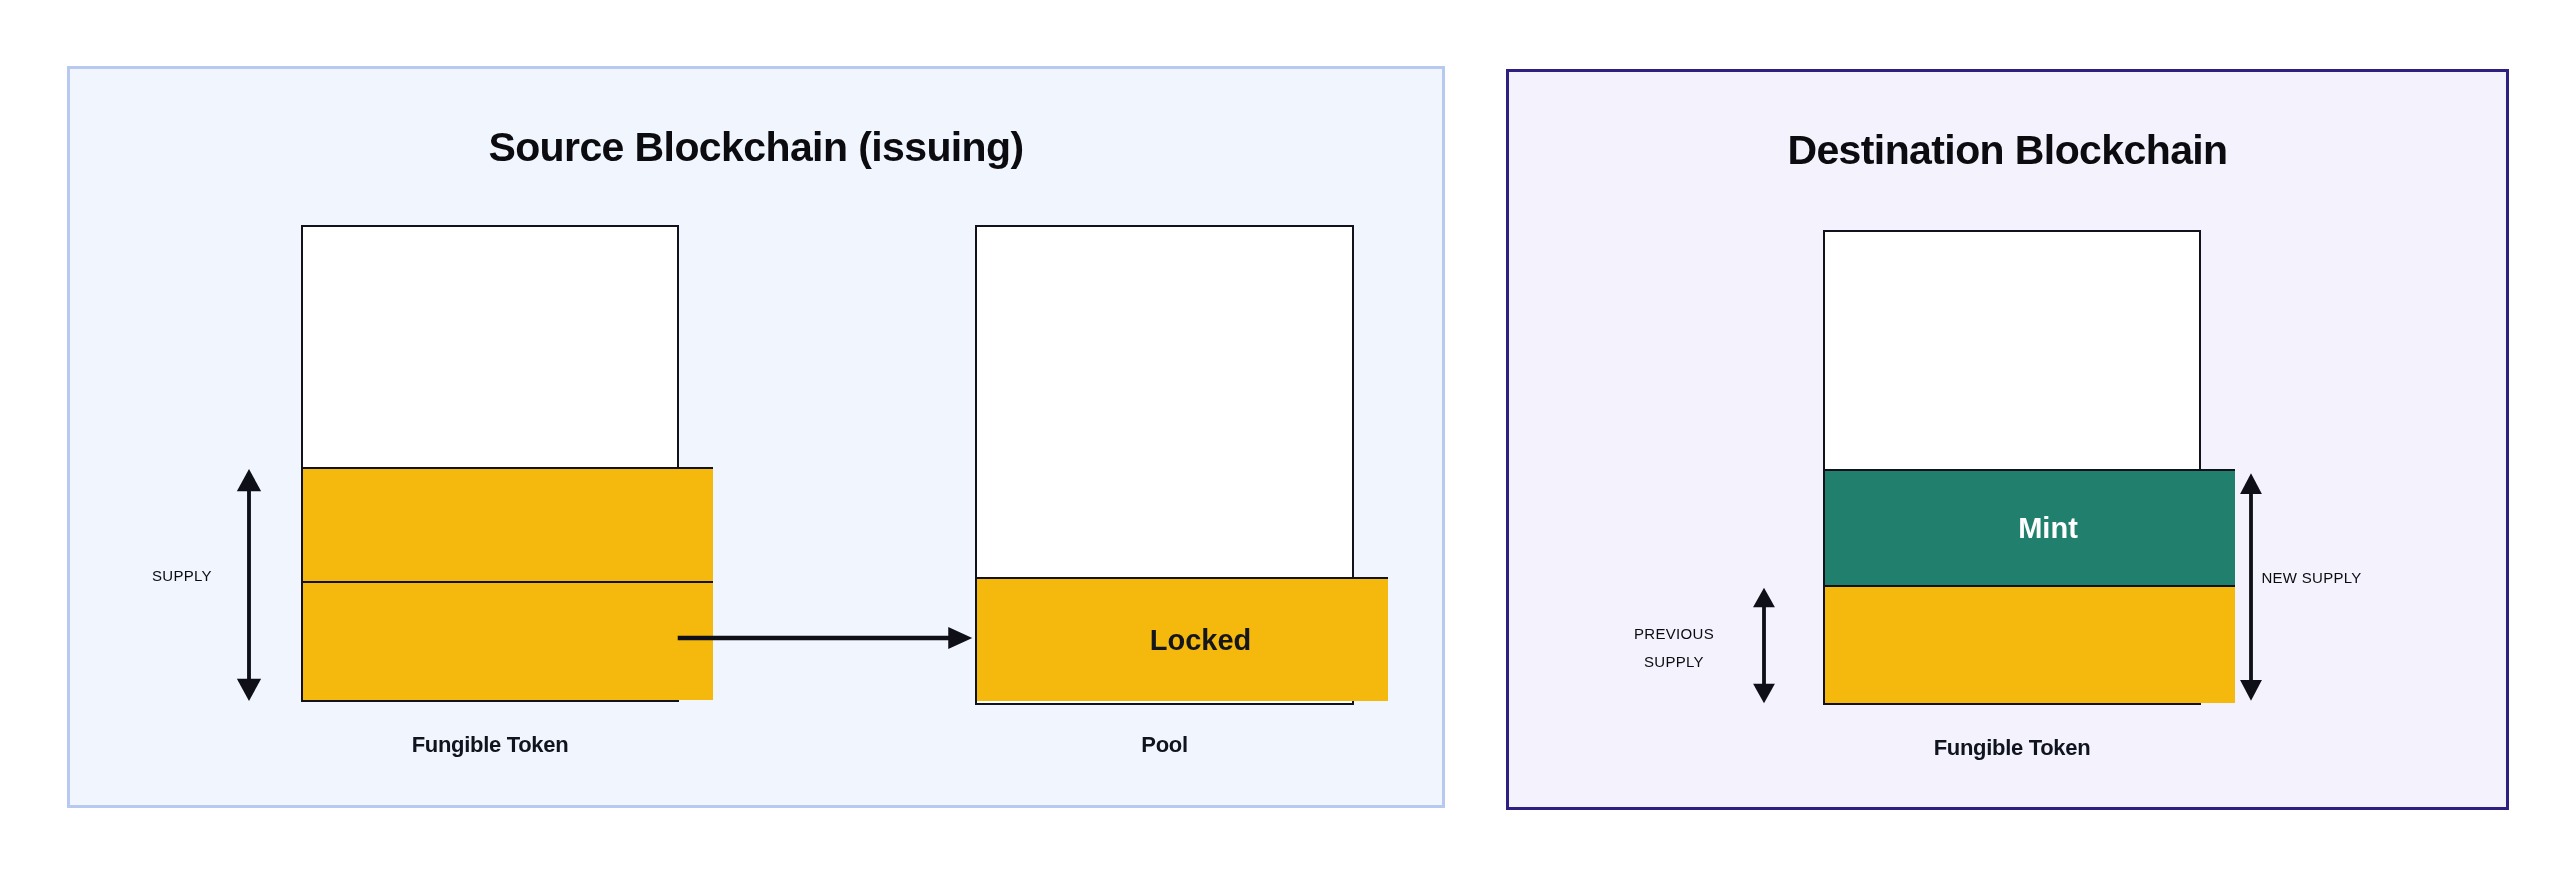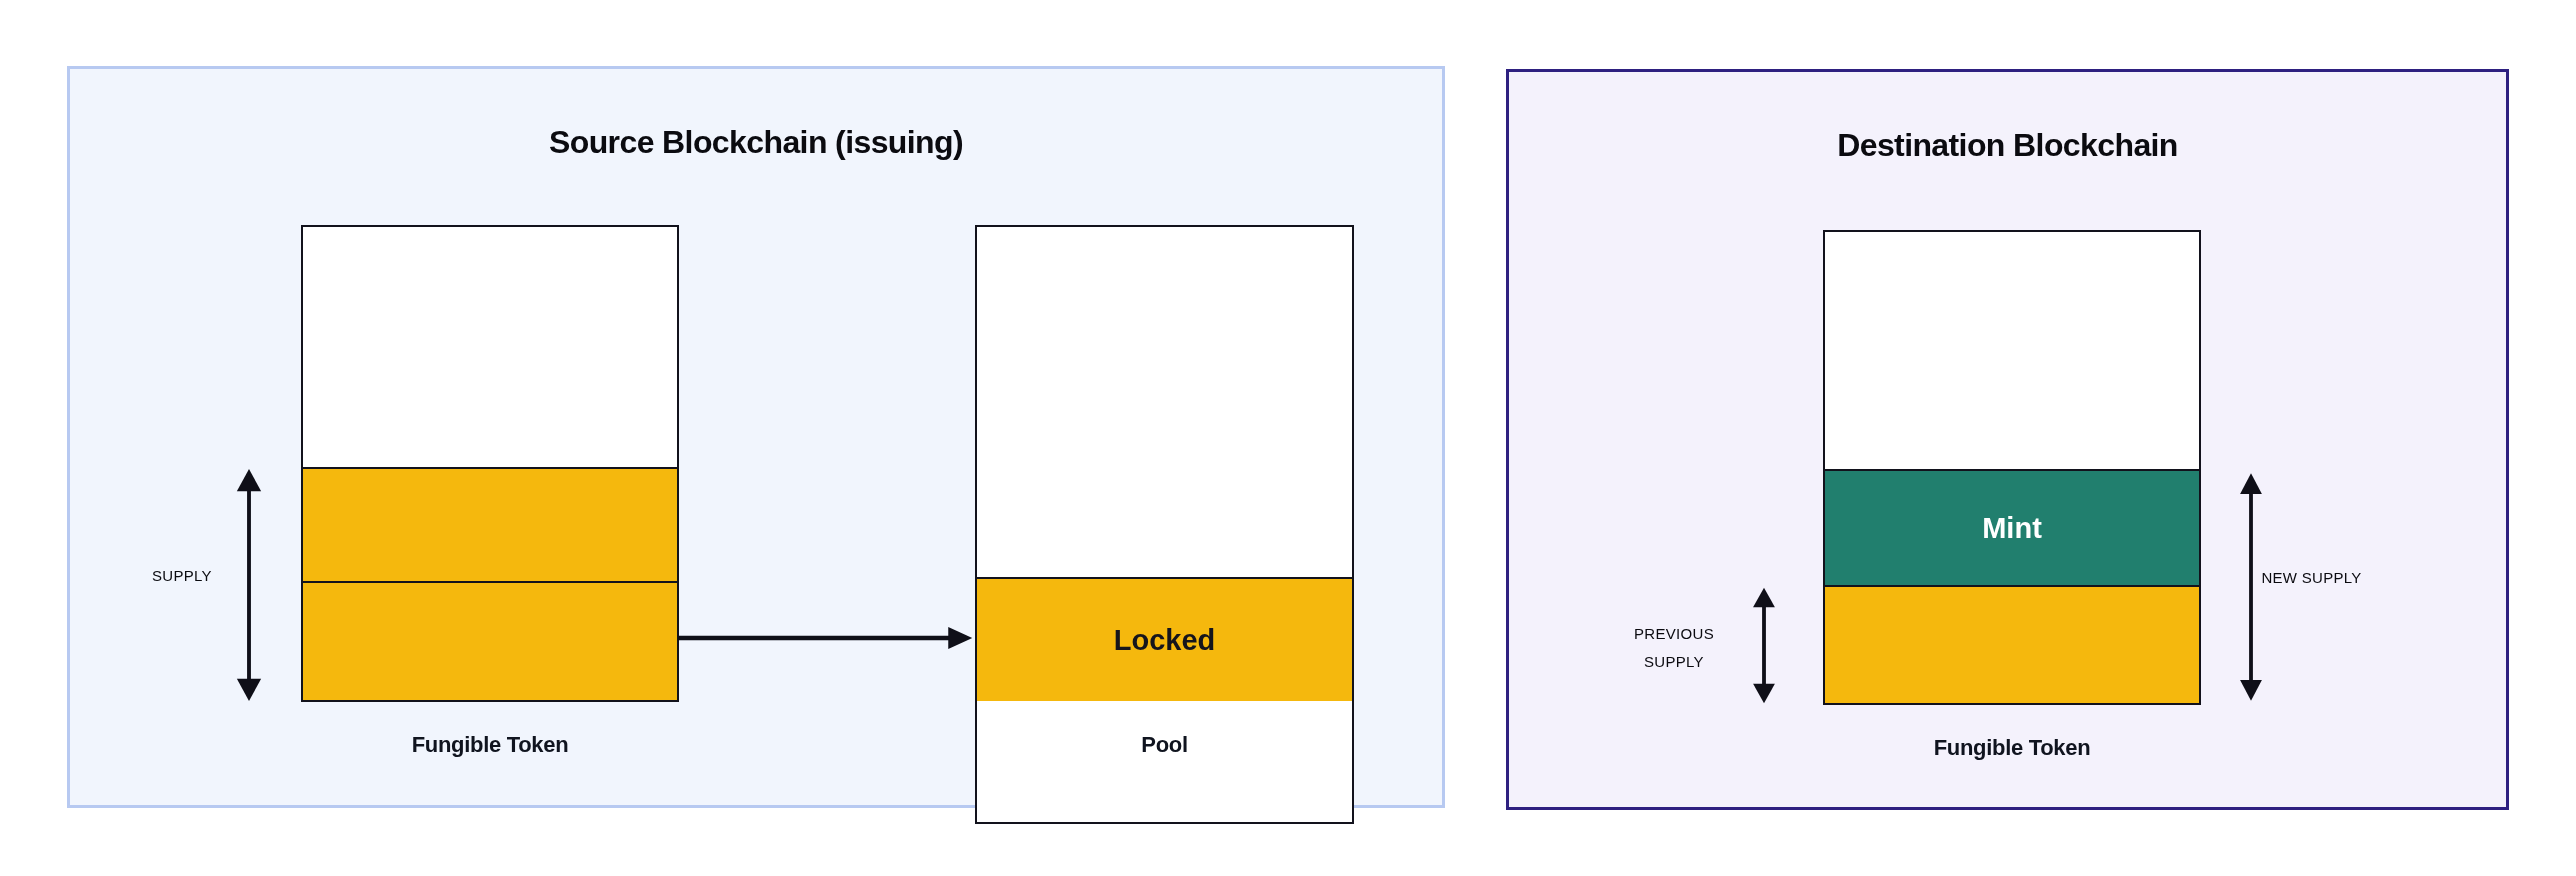--- a/index.html
+++ b/index.html
@@ -8,35 +8,35 @@
     font-family:"Liberation Sans","DejaVu Sans",sans-serif;color:#0c0c12;
   }
   .abs{position:absolute;box-sizing:border-box;}
 
   
   .panel{border-style:solid;}
   .panel-source{left:67px;top:66px;width:1378px;height:742px;background:#f1f5fd;border:3.3px solid #b7c9f1;}
   .panel-dest{left:1506px;top:69px;width:1003px;height:741px;background:#f4f2fc;border:3.9px solid #2e2080;}
 
   
-  .panel-title{font-size:32px;font-weight:700;letter-spacing:-0.6px;text-align:center;color:#0b0b10;}
+  .panel-title{font-size:41px;font-weight:700;letter-spacing:-0.6px;text-align:center;color:#0b0b10;}
   .title-source{left:67px;top:124px;width:1378px;}
   .title-dest{left:1506px;top:127px;width:1003px;}
 
   
   .bar{border:2.2px solid #12121c;background:#ffffff;display:flex;flex-direction:column;}
   .seg{width:100%;}
-  .seg-line{border-top:2.2px solid #12121c;}
+  .seg-line{border-top:2.2px solid #12121c;padding-left:36px;}
   .seg-white{background:#ffffff;}
   .seg-token{background:#f5b80d;}
   .seg-mint{background:#217f6e;}
   .seg-center{display:flex;align-items:center;justify-content:center;}
 
   .bar-ft-src{left:301px;top:225px;width:378px;height:477px;}
-  .bar-pool{left:975px;top:225px;width:379px;height:599px;}
+  .bar-pool{left:975px;top:225px;width:379px;height:480px;}
   .bar-ft-dst{left:1823px;top:230px;width:378px;height:475px;}
 
   .seg-label{font-size:29px;font-weight:700;letter-spacing:0px;}
   .seg-label-dark{color:#15151c;}
   .seg-label-light{color:#ffffff;}
 
   
   .bar-caption{font-size:22px;font-weight:700;text-align:center;color:#10141f;letter-spacing:-0.3px;}
   .cap-ft-src{left:301px;top:732px;width:378px;}
   .cap-pool{left:975px;top:732px;width:379px;}

